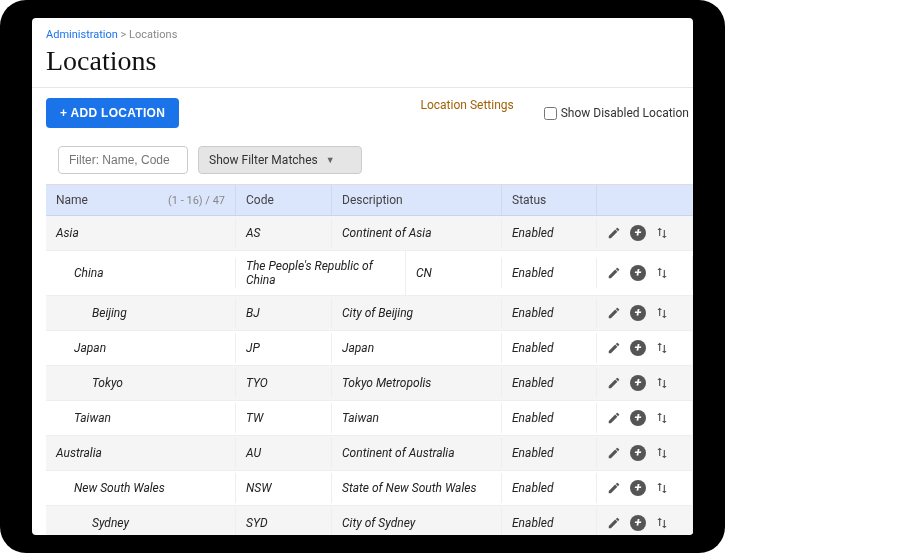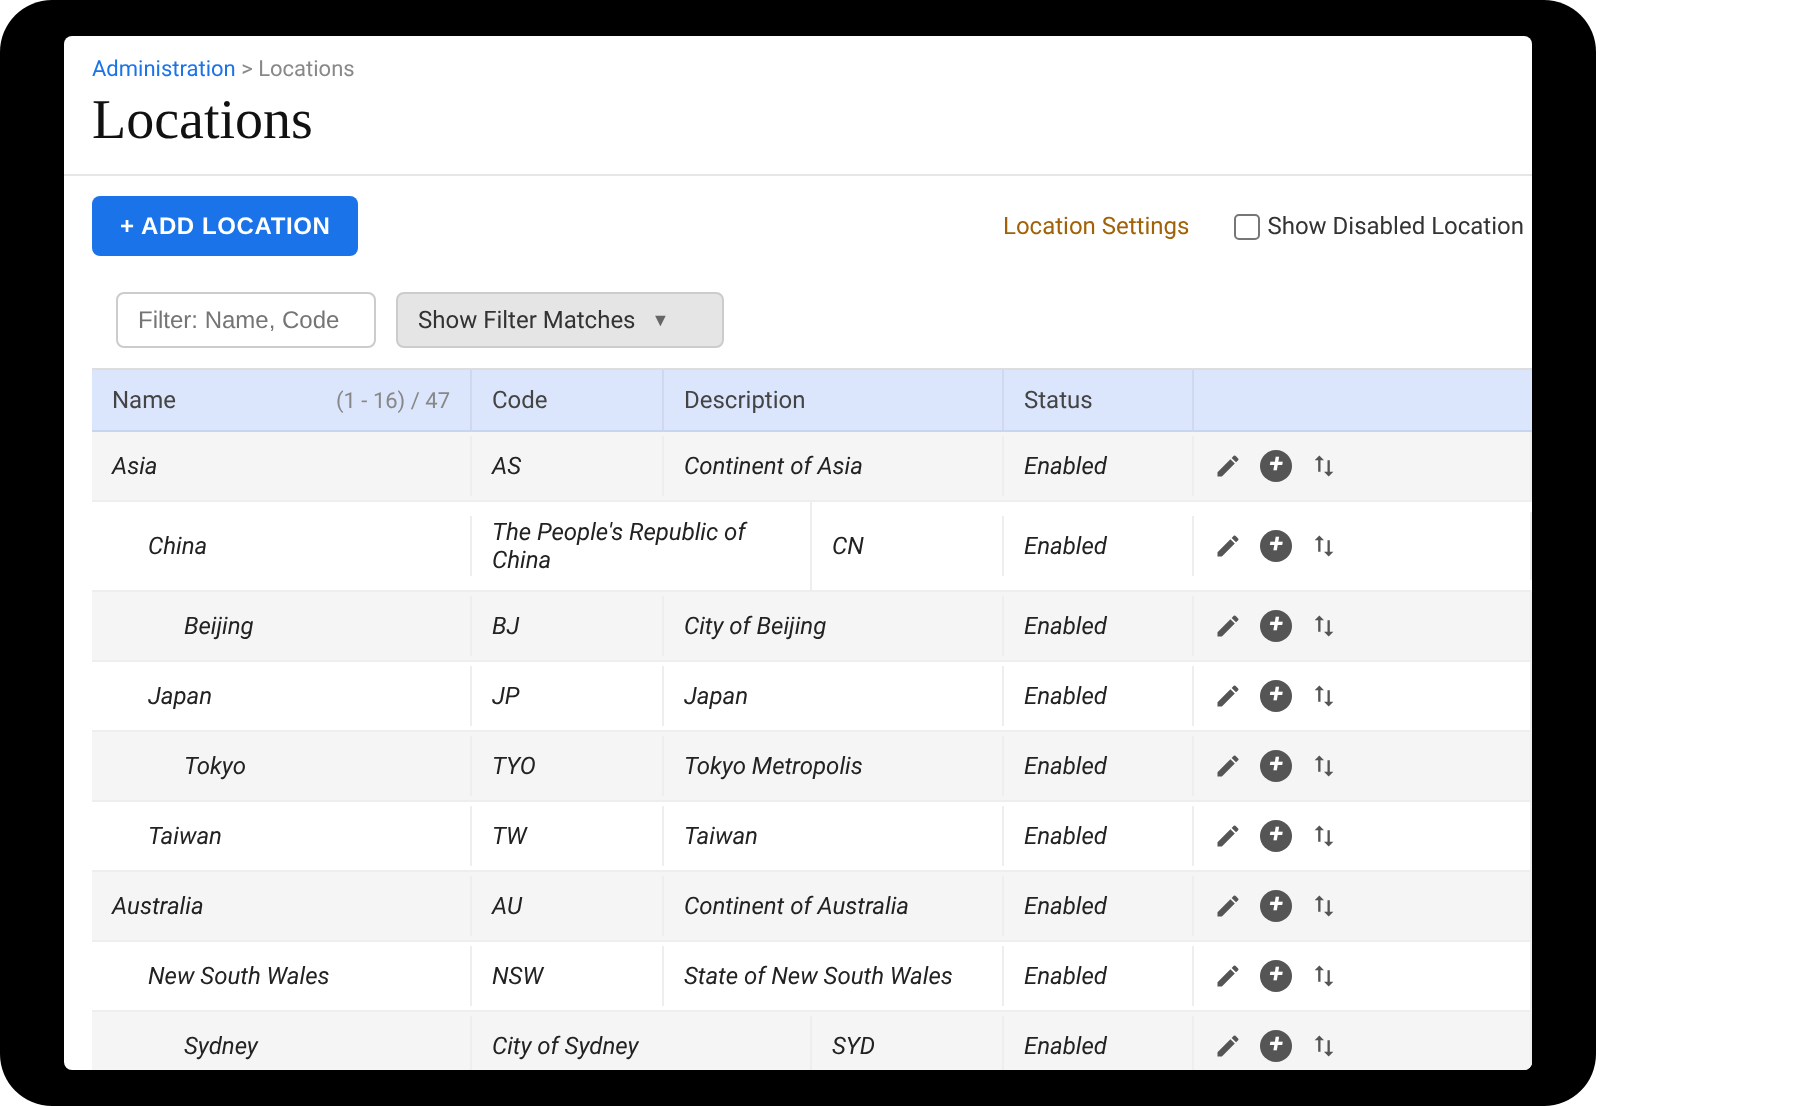--- a/index.html
+++ b/index.html
@@ -4,21 +4,21 @@
 <style>
   * { box-sizing: border-box; margin: 0; padding: 0; }
   body {
     font-family: -apple-system, BlinkMacSystemFont, "Segoe UI", Roboto, Arial, sans-serif;
     background: #fff;
     width: 900px;
     height: 553px;
     overflow: hidden;
   }
   .tablet-frame {
-    width: 798px;
+    width: 725px;
     height: 553px;
     background: #000;
     border-radius: 26px;
     padding: 18px 32px;
     position: relative;
   }
   .screen {
     width: 100%;
     height: 100%;
     background: #fff;
@@ -43,23 +43,21 @@
     font-weight: 400;
     color: #111;
     padding-bottom: 10px;
   }
   .header-divider {
     border-top: 1px solid #e6e6e6;
     margin-left: -14px;
   }
   .toolbar {
     display: flex;
-    align-items: center;
     padding: 10px 0 12px 0;
-    gap: 12px;
   }
   .add-btn {
     background: #1a73e8;
     color: #fff;
     border: none;
     border-radius: 4px;
     padding: 8px 14px;
     font-size: 12px;
     font-weight: 600;
     letter-spacing: 0.3px;
@@ -72,20 +70,21 @@
     text-decoration: none;
     margin-right: 10px;
   }
   .checkbox-wrap {
     font-size: 12px;
     color: #333;
     display: flex;
     align-items: center;
     gap: 4px;
     margin-right: 4px;
+    margin-left: 20px;
   }
   .checkbox-wrap input { width: 13px; height: 13px; }
   .filter-row {
     display: flex;
     gap: 10px;
     padding: 6px 0 10px 12px;
   }
   .filter-input {
     border: 1px solid #ccc;
     border-radius: 4px;
@@ -377,22 +376,22 @@
                 </span>
                 <span class="icon-btn">
                   <svg width="14" height="14" viewBox="0 0 24 24">
                     <path fill="#555" d="M8 3l-4 4h3v10h2V7h3L8 3zm8 18l4-4h-3V7h-2v10h-3l4 4z"></path>
                   </svg>
                 </span>
               </div>
             </div>
             <div class="row">
               <div class="td col-name indent-2">Sydney</div>
+              <div class="td col-code">SYD</div>
               <div class="td col-desc">City of Sydney</div>
-              <div class="td col-code">SYD</div>
               <div class="td col-status">Enabled</div>
               <div class="td col-actions actions">
                 <span class="icon-btn">
                   <svg width="14" height="14" viewBox="0 0 24 24">
                     <path fill="#555" d="M3 17.25V21h3.75L17.81 9.94l-3.75-3.75L3 17.25zM20.71 7.04a1 1 0 0 0 0-1.41l-2.34-2.34a1 1 0 0 0-1.41 0l-1.83 1.83 3.75 3.75 1.83-1.83z"></path>
                   </svg>
                 </span>
                 <span class="icon-btn">
                   <span class="plus-circle">+</span>
                 </span>

